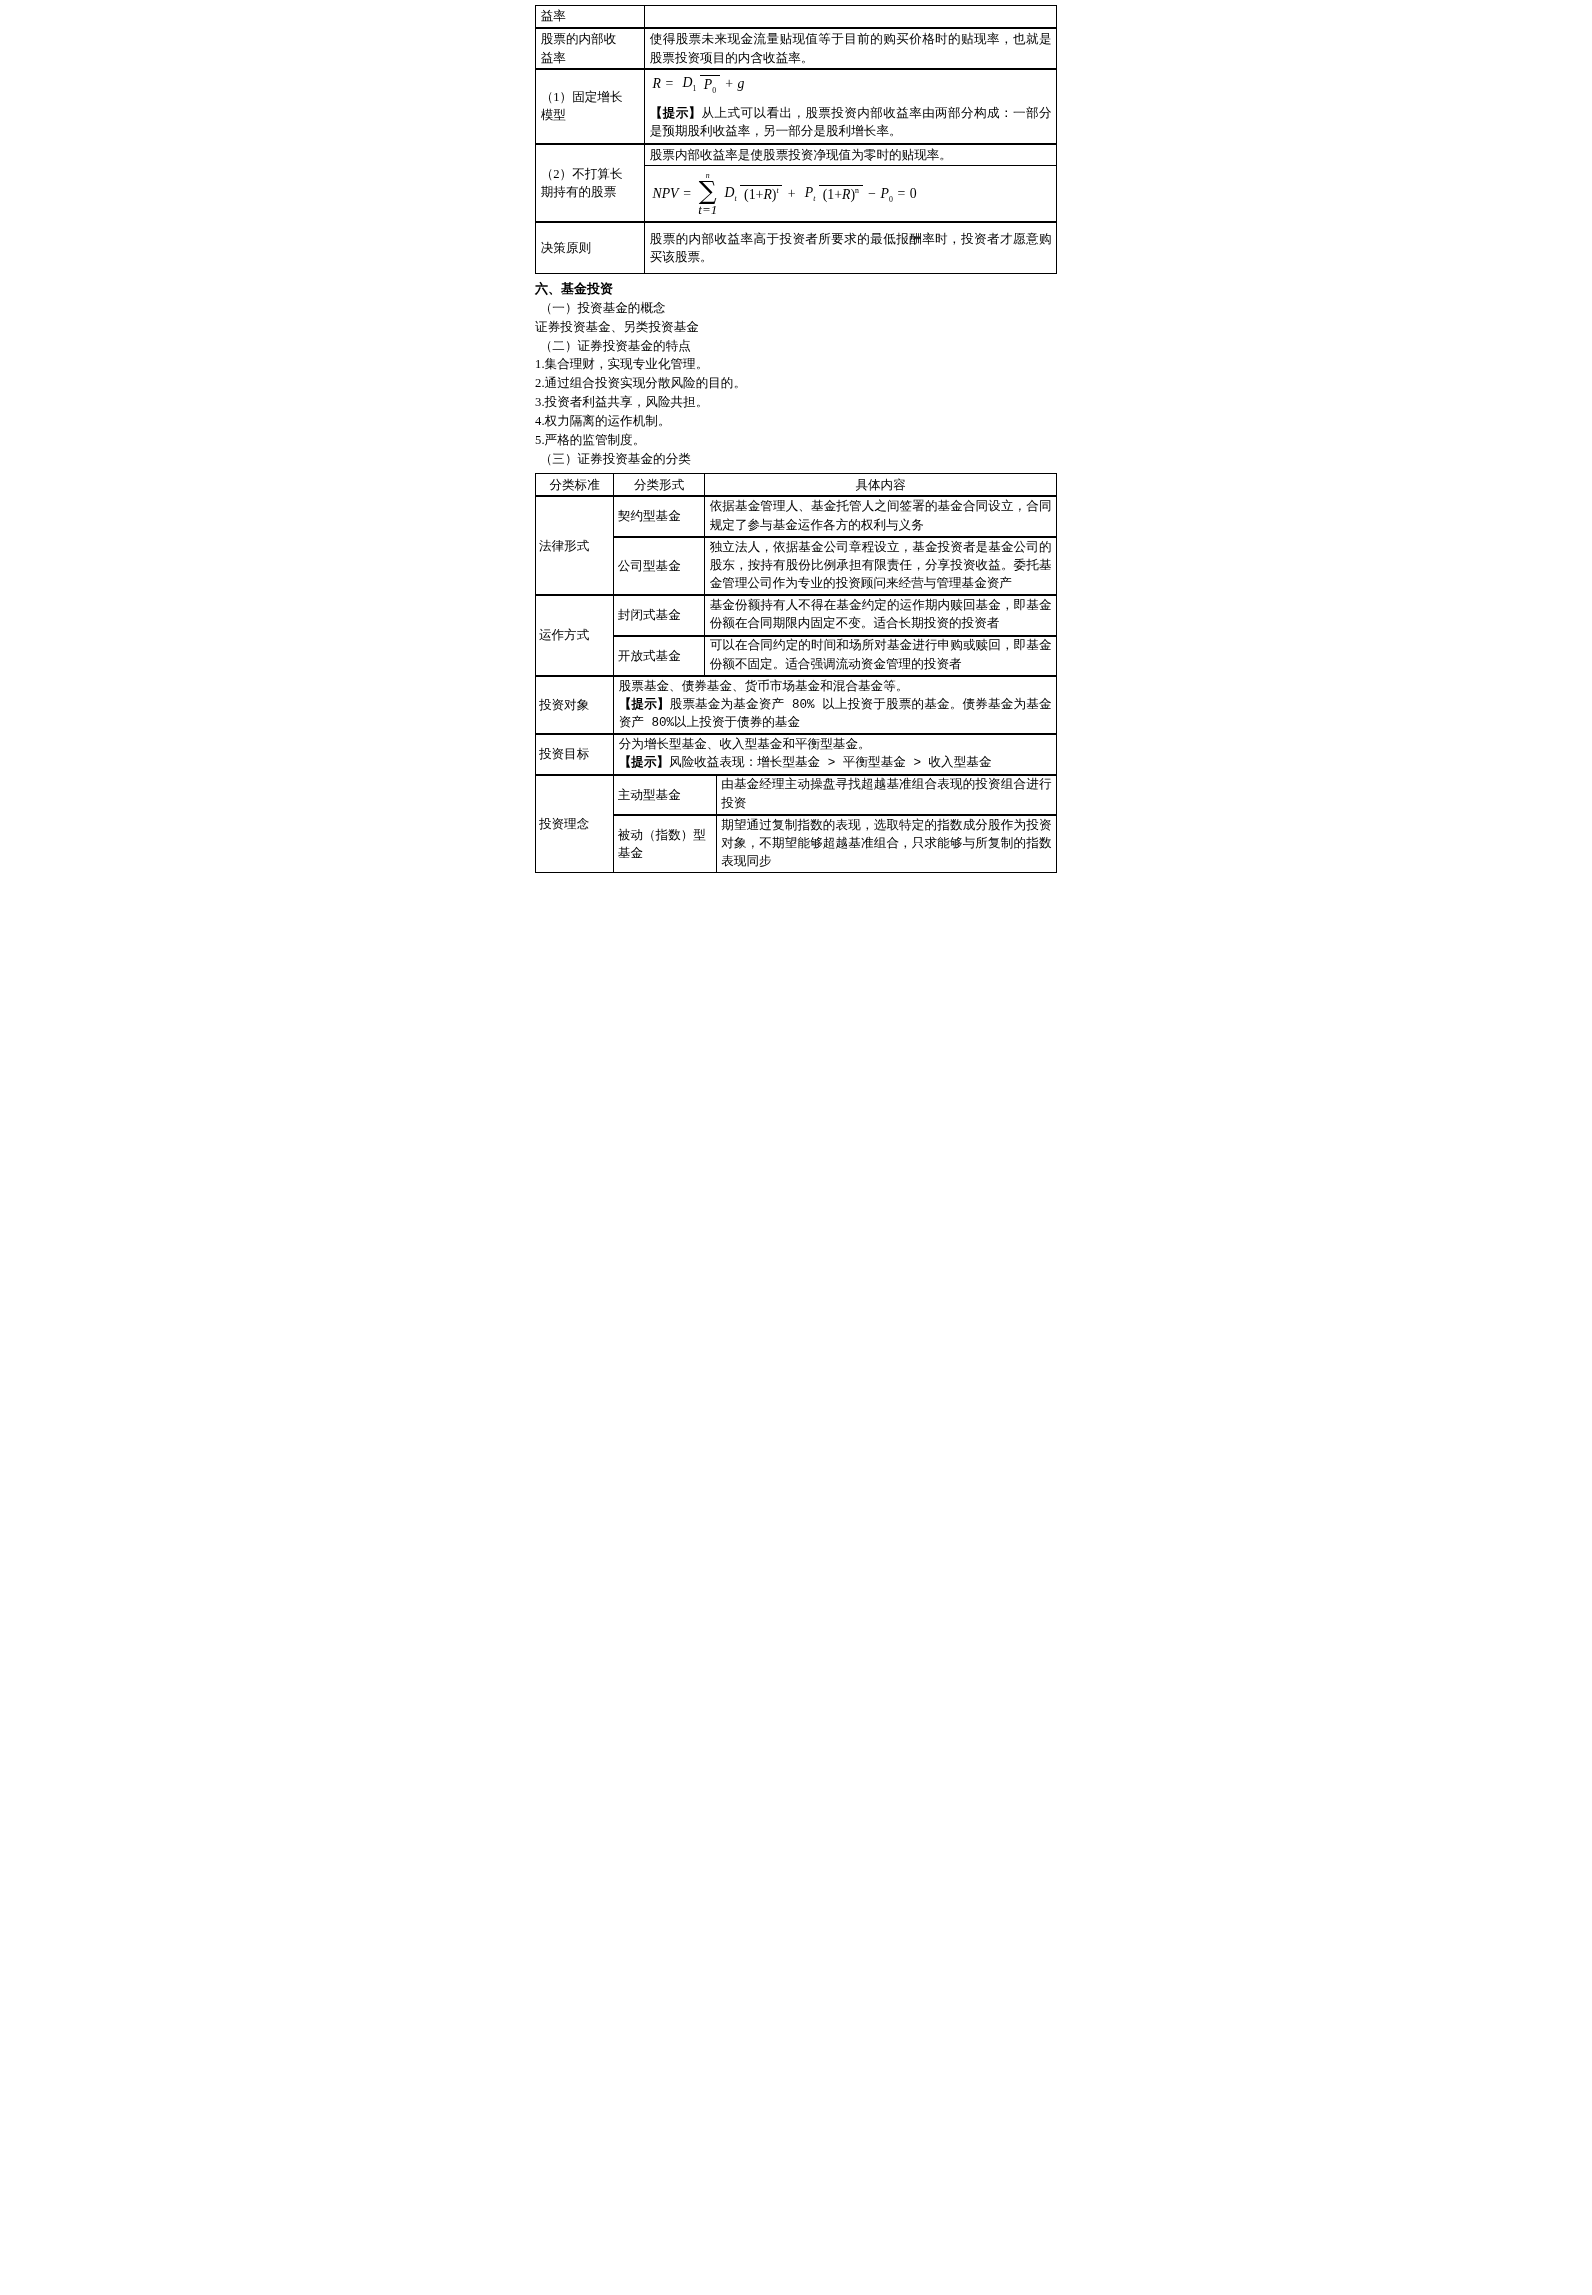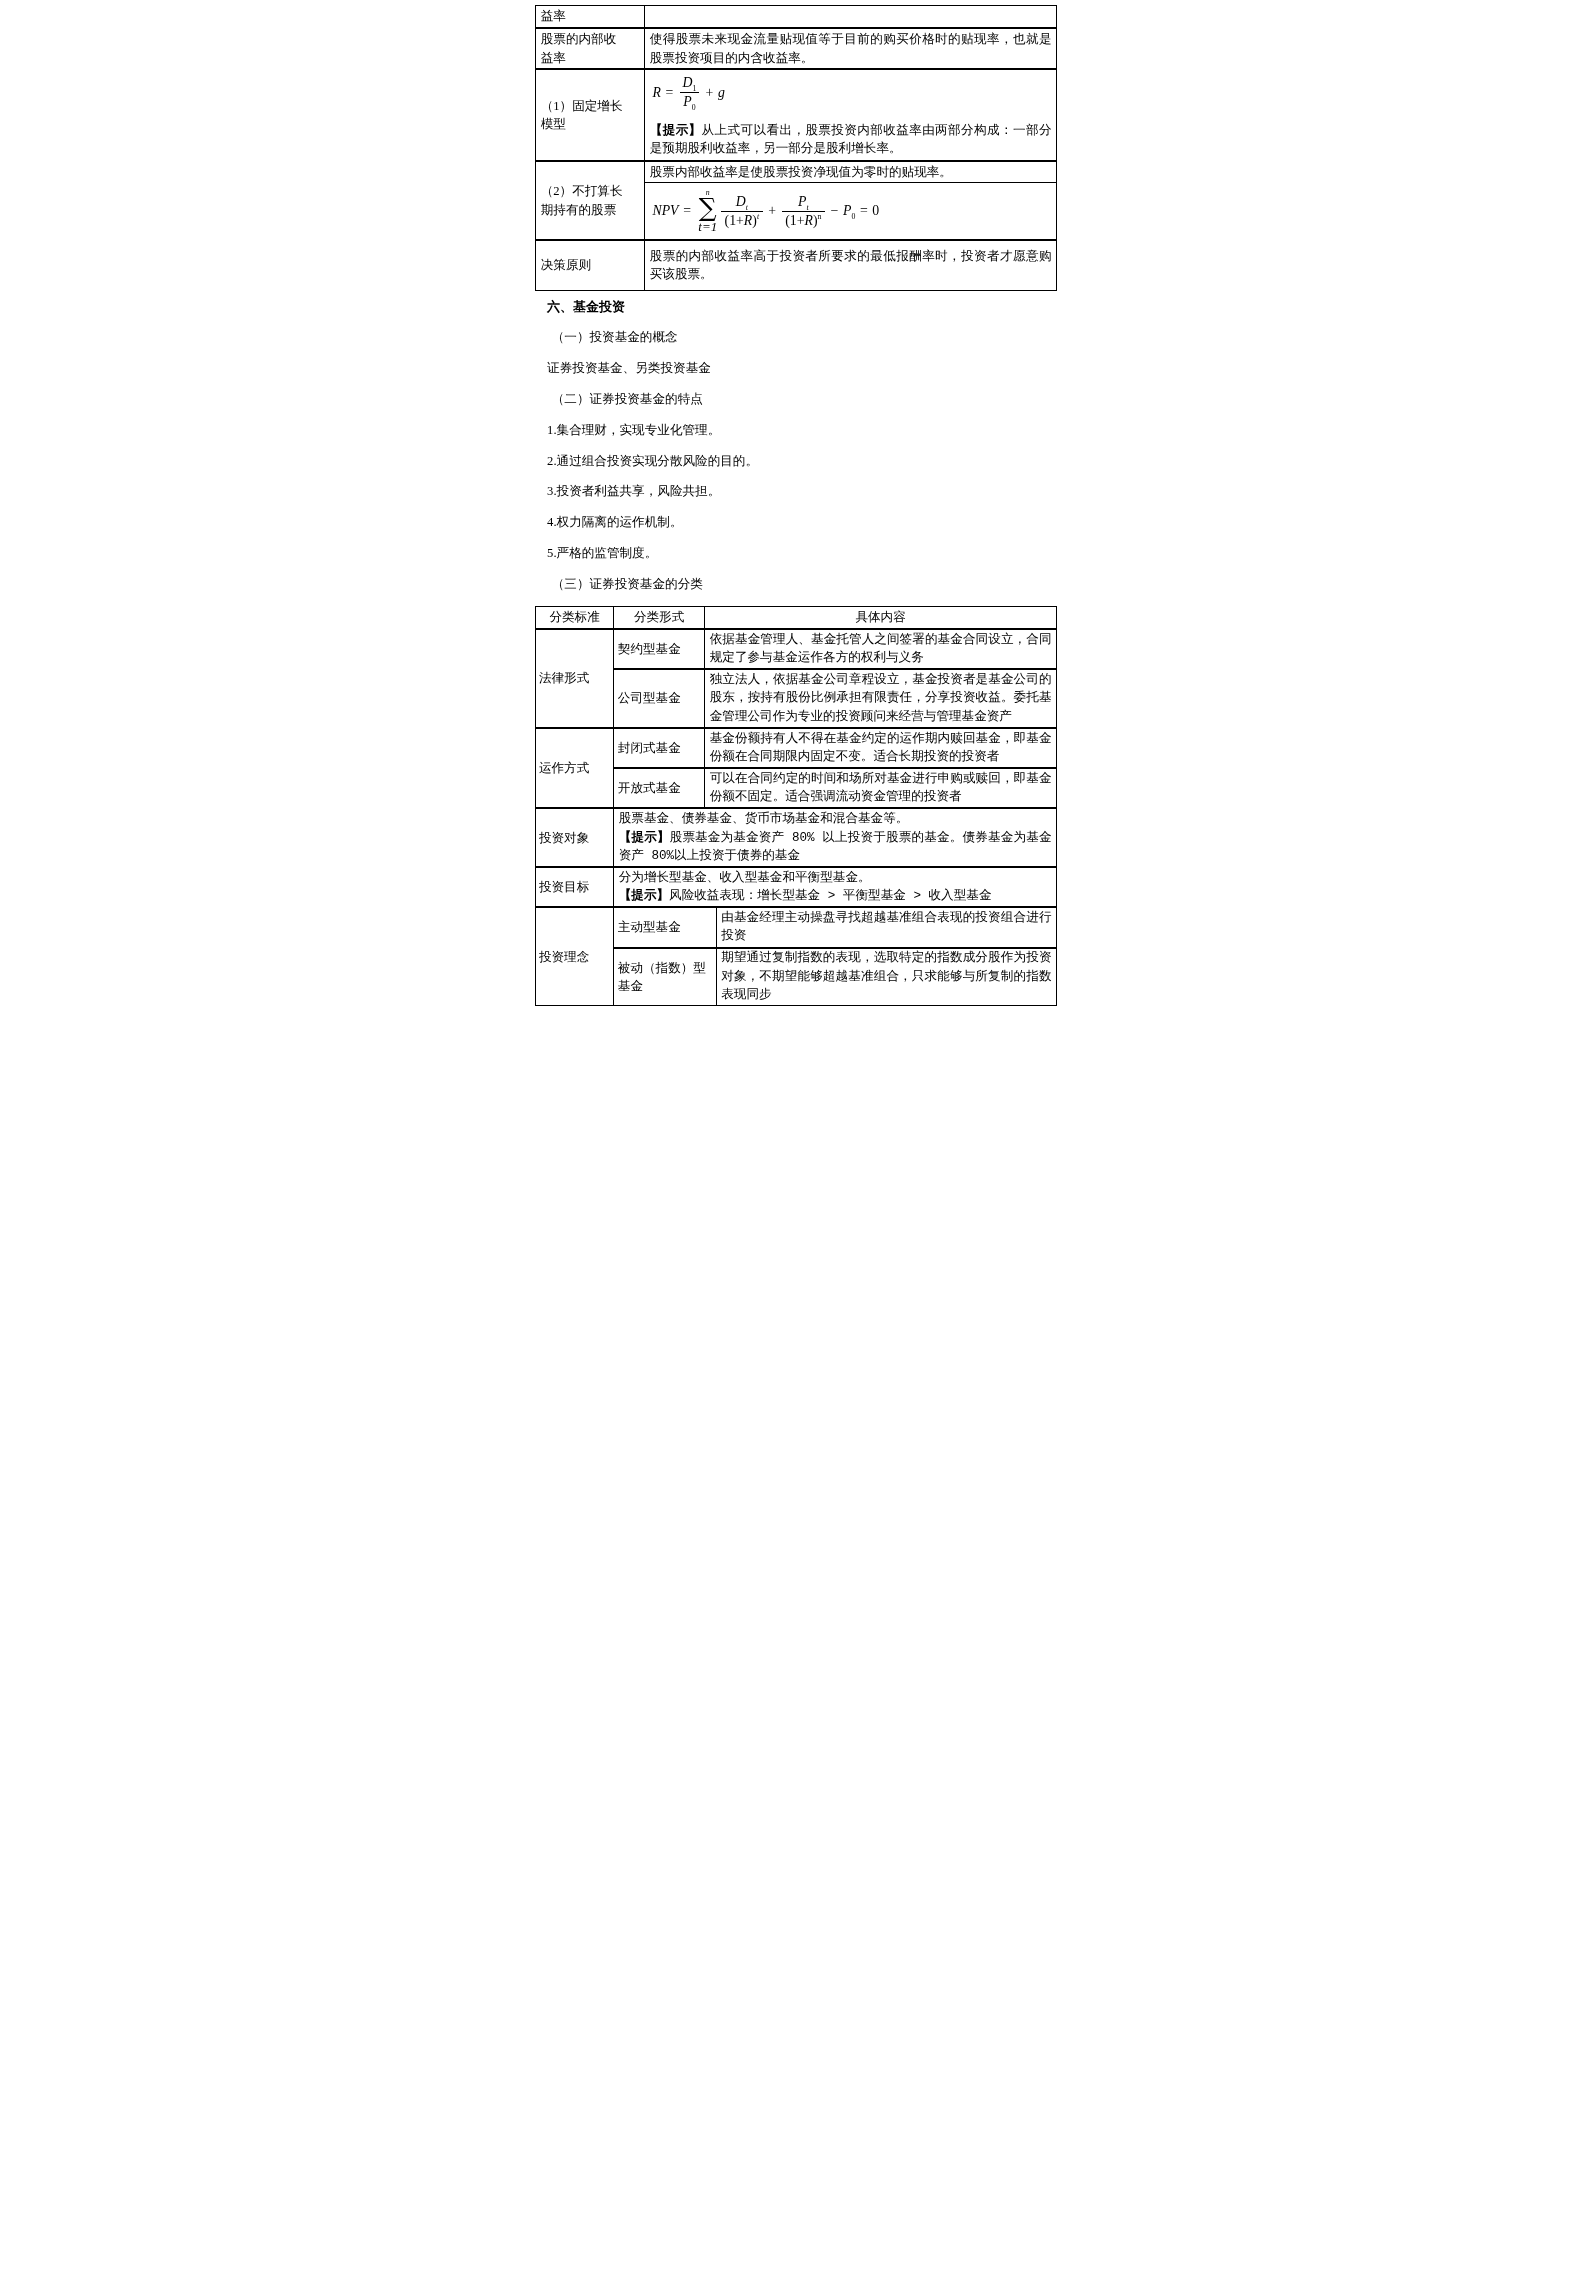--- a/index.html
+++ b/index.html
@@ -27,38 +27,38 @@
   .t2 .frm{padding:0.9px 3.7px;}
   .t2 .cnt{padding:0.9px 4.6px;font-family:Liberation Mono, monospace;}
   .hintb{font-weight:bold;}
   
   .formula{display:flex; align-items:center; font-size:13.8px; line-height:1.15;
            font-family:"Liberation Serif","DejaVu Serif",serif;}
   .f1wrap{margin:4.6px 0 11px 2.8px;}
   .f2wrap{margin:2.8px 0 2.8px 2.8px; min-height:48px;}
   .it{font-style:italic;}
   .op{margin:0 4.6px; font-style:normal;}
-  .frac{display:inline-flex; flex-direction:column; align-items:center;
+  .frac{display:inline-flex; flex-direction:row; align-items:center;
         vertical-align:middle; margin:0 0.9px;}
   .frac .num{padding:0 3.7px 1.4px 3.7px; display:block; text-align:center;}
   .frac .den{padding:0.9px 3.7px 0 3.7px; border-top:1.1px solid #000;
              display:block; text-align:center;}
   sub.ssub{font-size:7.8px; line-height:0; font-style:normal;}
   sub.isub{font-size:7.8px; line-height:0; font-style:italic;}
   sup.isup{font-size:7.8px; line-height:0; font-style:italic;}
   sup.nsup{font-size:7.8px; line-height:0; font-style:normal;}
   .sigma{display:inline-flex; flex-direction:column; align-items:center;
          margin:0 2.8px; line-height:1;}
   .sigma .stop{font-size:7.8px; margin-bottom:0.5px;}
   .sigma .ssym{font-size:25px; line-height:0.85;
                font-family:"DejaVu Serif","DejaVu Sans",serif;}
   .sigma .sbot{font-size:13px; margin-top:1.4px;}
   .hint{margin:0 0 1.8px 0;}
   
-  .line{line-height:1.5; margin:12px;}
+  .line{line-height:1.5; margin:0;}
   .bold{font-weight:bold; font-size:13px;}
   .indent{padding-left:4.6px;}
   .sec-gap{margin-top:5.5px;}
   .tbl-gap{margin-top:4.6px;}
 </style>
 </head>
 <body>
 
 <div class="page">
 

